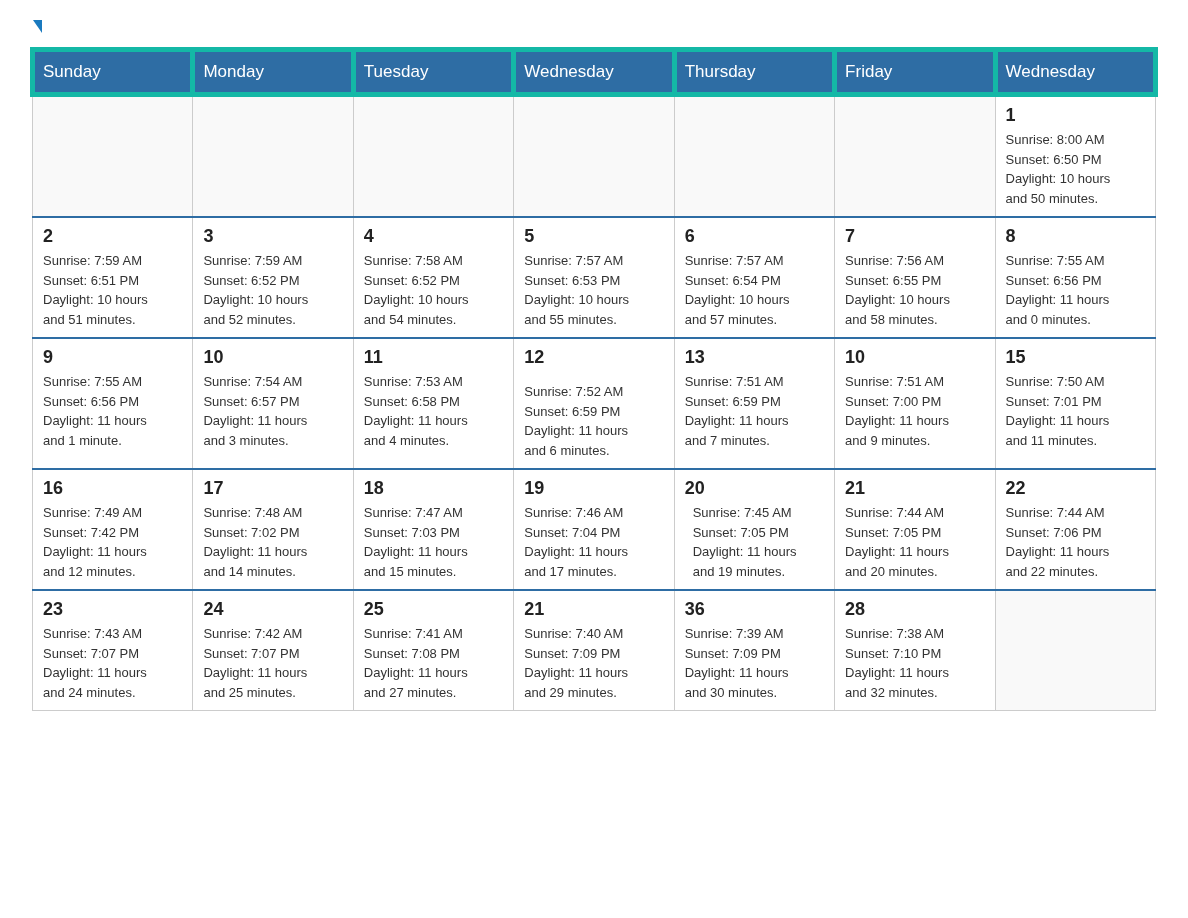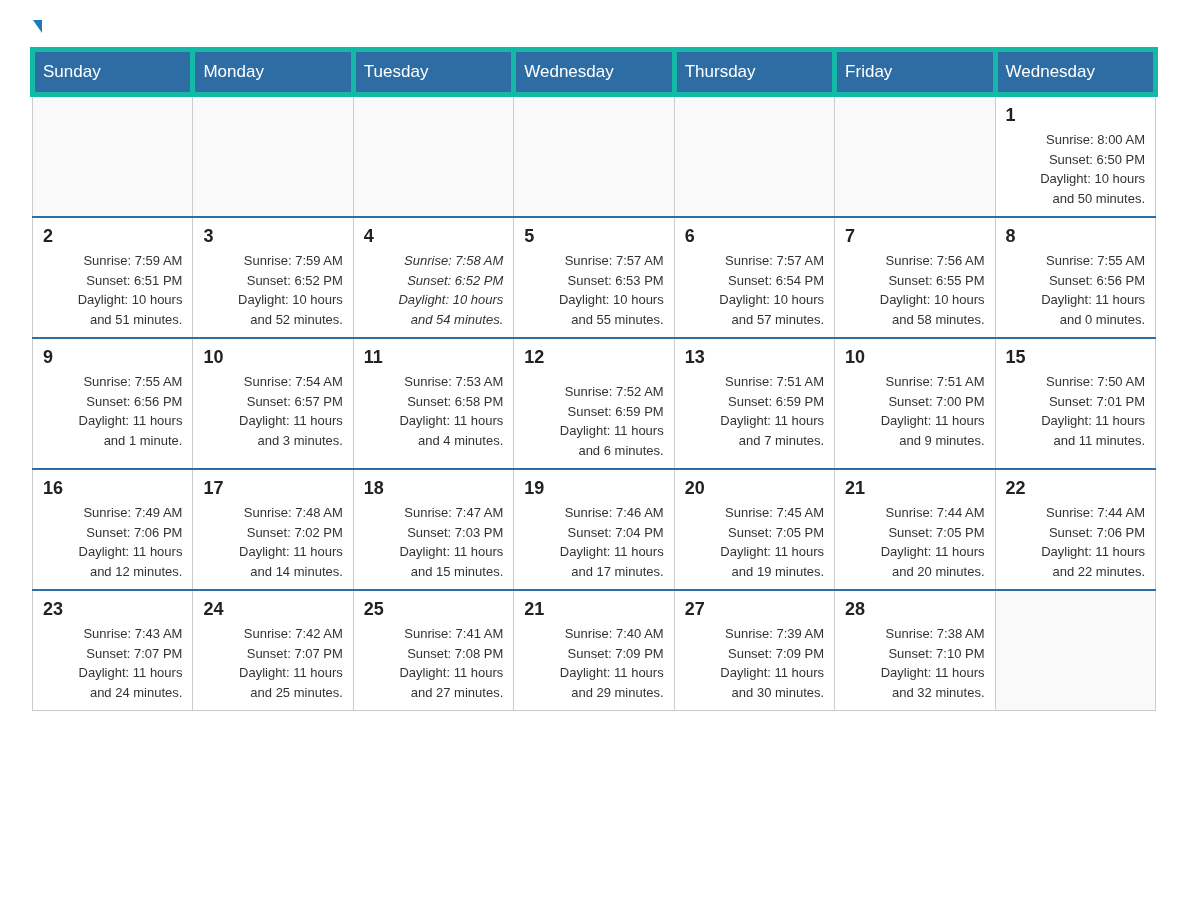--- a/index.html
+++ b/index.html
@@ -82,21 +82,20 @@
       font-size: 18px;
       font-weight: bold;
       color: #222;
       display: block;
       margin-bottom: 4px;
     }
     .day-info {
       font-size: 13px;
       color: #333;
       line-height: 1.5;
-      text-align: right;
     }
     .row-divider td {
       border-top: 2px solid #2e6da4;
     }
   </style>
 </head>
 <body>
 
 <div class="header">
   <div class="logo">
@@ -150,21 +149,21 @@
         </td>
         <td>
           <span class="day-number">3</span>
           <div class="day-info" style="white-space: pre-line;">Sunrise: 7:59 AM
 Sunset: 6:52 PM
 Daylight: 10 hours
 and 52 minutes.</div>
         </td>
         <td>
           <span class="day-number">4</span>
-          <div class="day-info" style="white-space: pre-line; font-style: italic;">Sunrise: 7:58 AM
+          <div class="day-info" style="white-space: pre-line;">Sunrise: 7:58 AM
 Sunset: 6:52 PM
 Daylight: 10 hours
 and 54 minutes.</div>
         </td>
         <td>
           <span class="day-number">5</span>
           <div class="day-info" style="white-space: pre-line;">Sunrise: 7:57 AM
 Sunset: 6:53 PM
 Daylight: 10 hours
 and 55 minutes.</div>
@@ -239,21 +238,21 @@
           <div class="day-info" style="white-space: pre-line;">Sunrise: 7:50 AM
 Sunset: 7:01 PM
 Daylight: 11 hours
 and 11 minutes.</div>
         </td>
       </tr>
       <tr class="row-divider">
         <td>
           <span class="day-number">16</span>
           <div class="day-info" style="white-space: pre-line;">Sunrise: 7:49 AM
-Sunset: 7:06 PM
+Sunset: 7:42 PM
 Daylight: 11 hours
 and 12 minutes.</div>
         </td>
         <td>
           <span class="day-number">17</span>
           <div class="day-info" style="white-space: pre-line;">Sunrise: 7:48 AM
 Sunset: 7:02 PM
 Daylight: 11 hours
 and 14 minutes.</div>
         </td>
@@ -316,21 +315,21 @@
 and 27 minutes.</div>
         </td>
         <td>
           <span class="day-number">21</span>
           <div class="day-info" style="white-space: pre-line;">Sunrise: 7:40 AM
 Sunset: 7:09 PM
 Daylight: 11 hours
 and 29 minutes.</div>
         </td>
         <td>
-          <span class="day-number">27</span>
+          <span class="day-number">36</span>
           <div class="day-info" style="white-space: pre-line;">Sunrise: 7:39 AM
 Sunset: 7:09 PM
 Daylight: 11 hours
 and 30 minutes.</div>
         </td>
         <td>
           <span class="day-number">28</span>
           <div class="day-info" style="white-space: pre-line;">Sunrise: 7:38 AM
 Sunset: 7:10 PM
 Daylight: 11 hours

